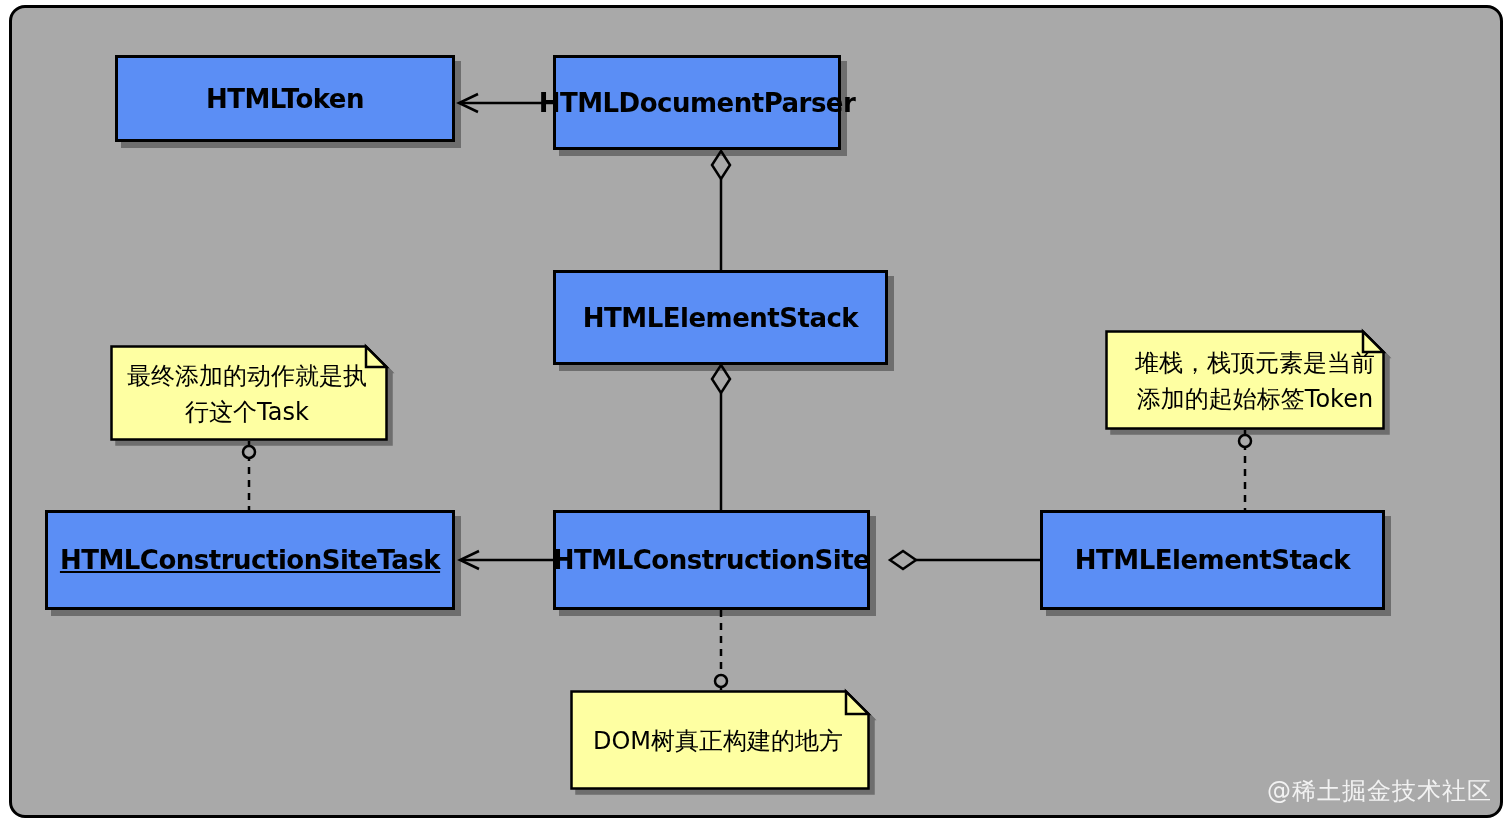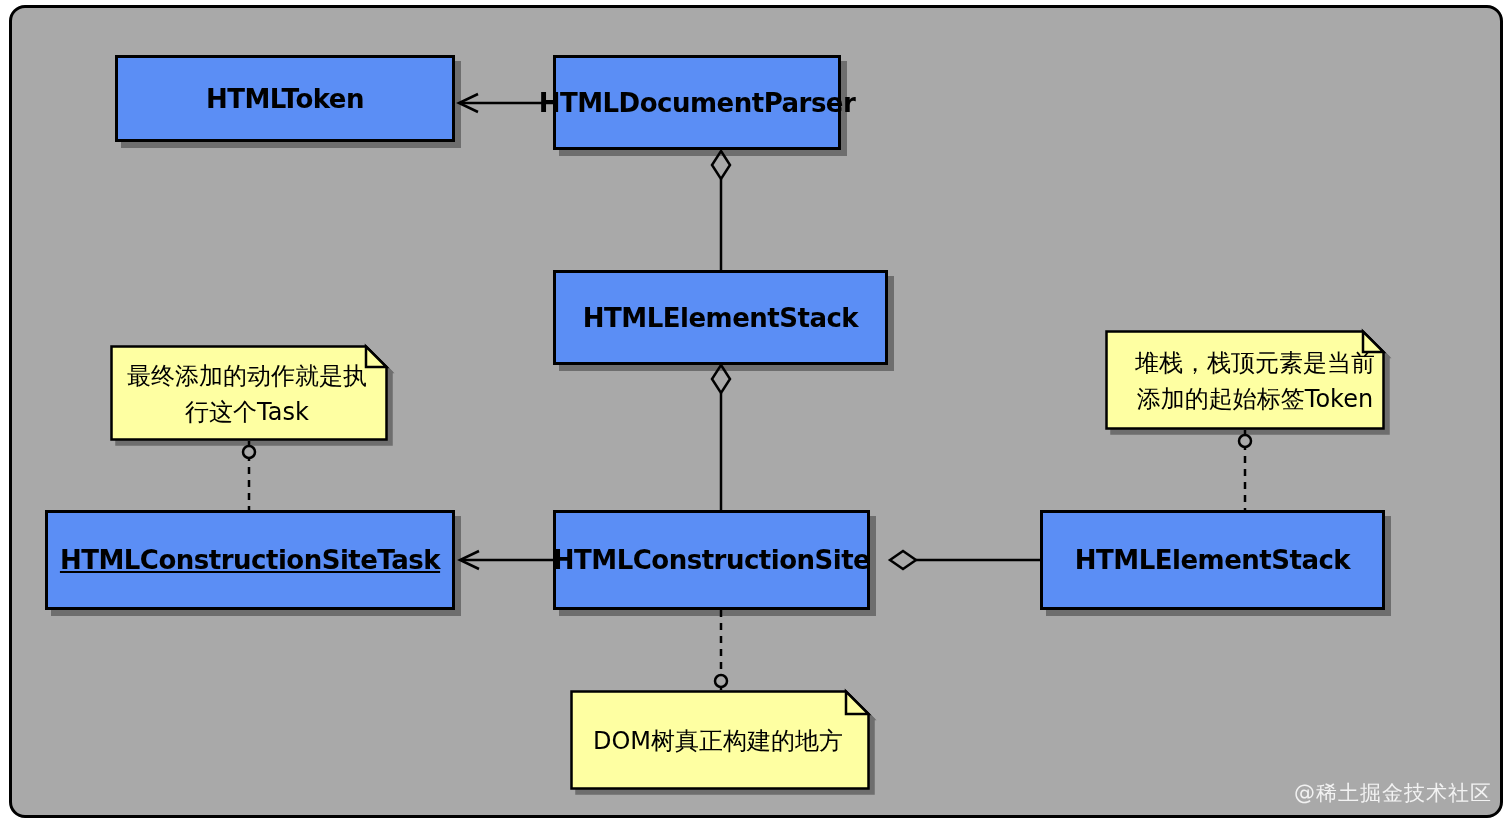--- a/index.html
+++ b/index.html
@@ -43,21 +43,21 @@
   .note svg{position:absolute;left:0;top:0;overflow:visible;filter:drop-shadow(5px 5px 0 rgba(0,0,0,0.35));}
   .note path{fill:var(--note-fill);stroke:var(--stroke);stroke-width:2.5;stroke-linejoin:miter;}
   .note-text{
     position:absolute;inset:0;padding:2px 12px 0 8px;
     display:flex;align-items:center;justify-content:center;
     text-align:center;font-size:24px;line-height:36px;
     white-space:pre-line;color:#000;
   }
   .watermark{
     position:absolute;right:20px;bottom:17px;
-    font-size:21px;letter-spacing:1px;
+    font-size:24px;letter-spacing:1px;
     color:rgba(255,255,255,0.85);
     margin-left:36px;
   }
 </style>
 </head>
 <body>
 
 <div class="frame"></div>
 
 <svg class="connectors" width="1512" height="824">

